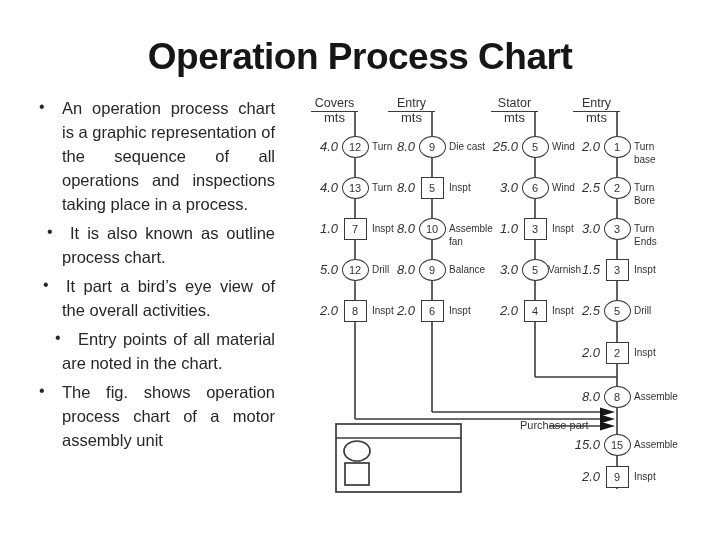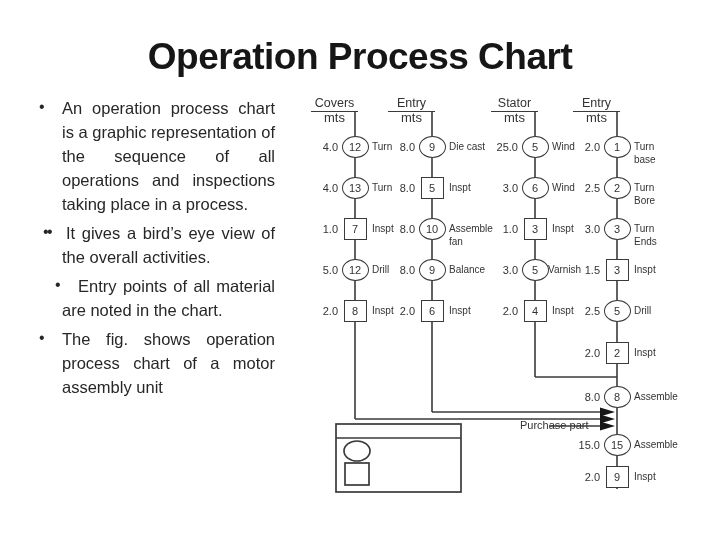--- a/index.html
+++ b/index.html
@@ -21,21 +21,21 @@
   .bitem:nth-child(2){text-indent:8px;}
   .bitem:nth-child(3){text-indent:4px;}
   .bitem:nth-child(4){text-indent:16px;}
   .diagram{position:absolute;inset:0;}
   .wires{position:absolute;left:0;top:0;z-index:1;}
   .colhead{position:absolute;top:95px;width:47px;text-align:center;z-index:2;color:#333;}
   .hname{display:block;font-size:12.5px;line-height:16px;border-bottom:1.6px solid #3a3a3a;}
   .hsub{display:block;font-size:13px;line-height:12px;}
   .time{
     position:absolute;width:36px;text-align:right;
-    font-size:11px;line-height:14px;color:#333;z-index:2;
+    font-size:13px;line-height:14px;color:#333;z-index:2;font-style:italic;
   }
   .shape{
     position:absolute;box-sizing:border-box;background:#fff;border:1.7px solid #3a3a3a;
     font-size:11px;color:#333;display:flex;align-items:center;justify-content:center;z-index:3;
   }
   .circle{width:27px;height:22px;border-radius:50%;}
   .square{width:23px;height:22px;}
   .nlabel{position:absolute;font-size:10px;line-height:13px;color:#333;z-index:2;}
   .purchase{position:absolute;left:477px;top:419px;font-size:11px;color:#333;z-index:2;padding-left:43px;}
 </style>
@@ -46,24 +46,25 @@
 
   <h1 class="title">Operation Process Chart</h1>
 
   <div class="bullets">
     <div class="bitem">
       <span class="dot">•</span>
       <span>An operation process chart is a graphic representation of the sequence of all operations and inspections taking place in a process.</span>
     </div>
     <div class="bitem">
       <span class="dot">•</span>
+      <span>It is also known as outline process chart.</span>
     </div>
     <div class="bitem">
       <span class="dot">•</span>
-      <span>It gives a bird’s eye view of the overall activities.</span>
+      <span>It part a bird’s eye view of the overall activities.</span>
     </div>
     <div class="bitem">
       <span class="dot">•</span>
       <span>Entry points of all material are noted in the chart.</span>
     </div>
     <div class="bitem">
       <span class="dot">•</span>
       <span>The fig. shows operation process chart of a motor assembly unit</span>
     </div>
   </div>

